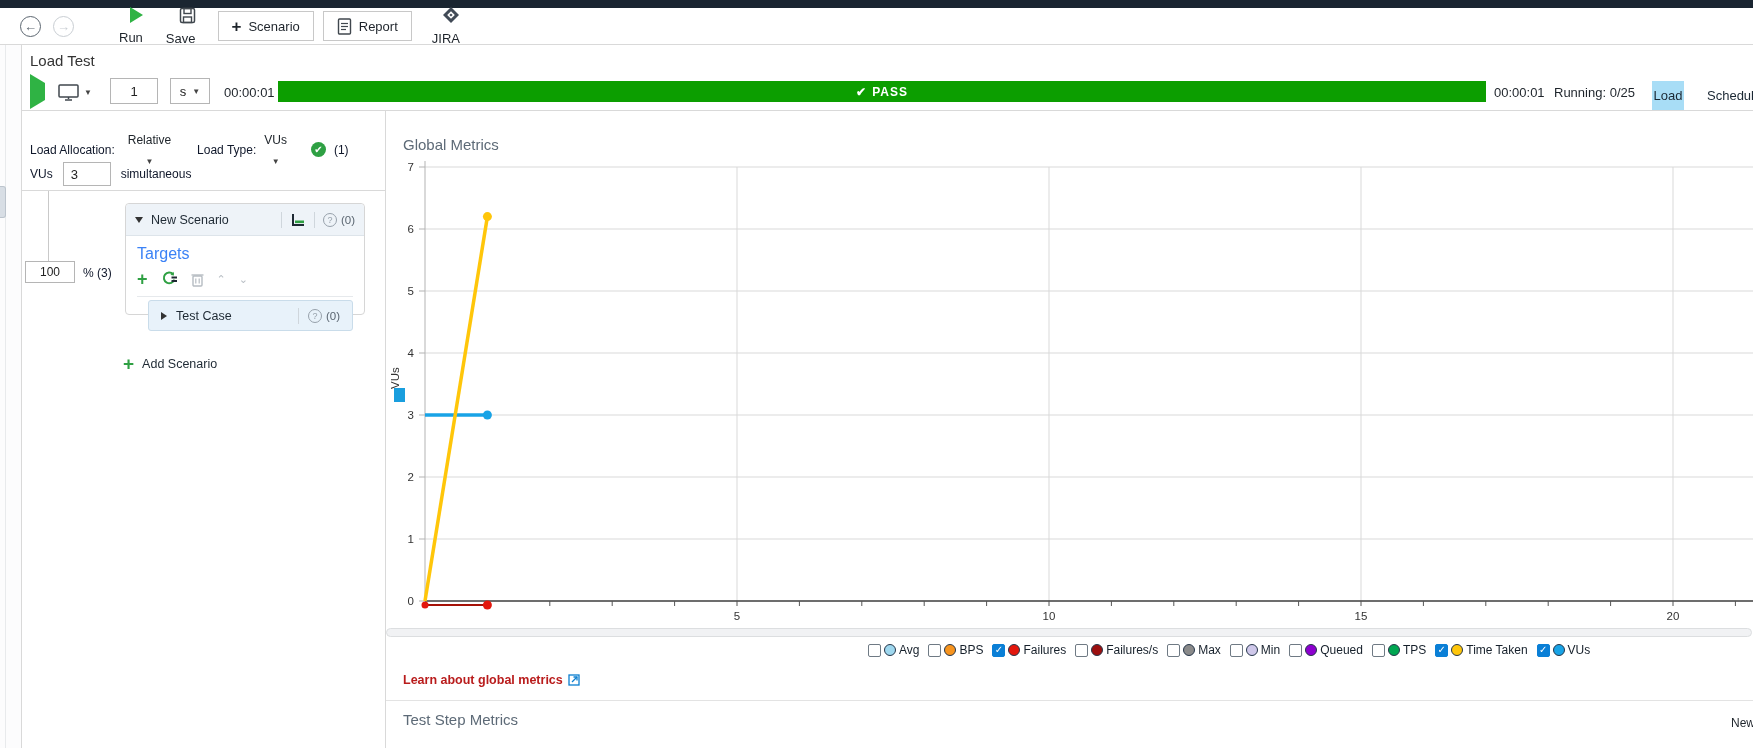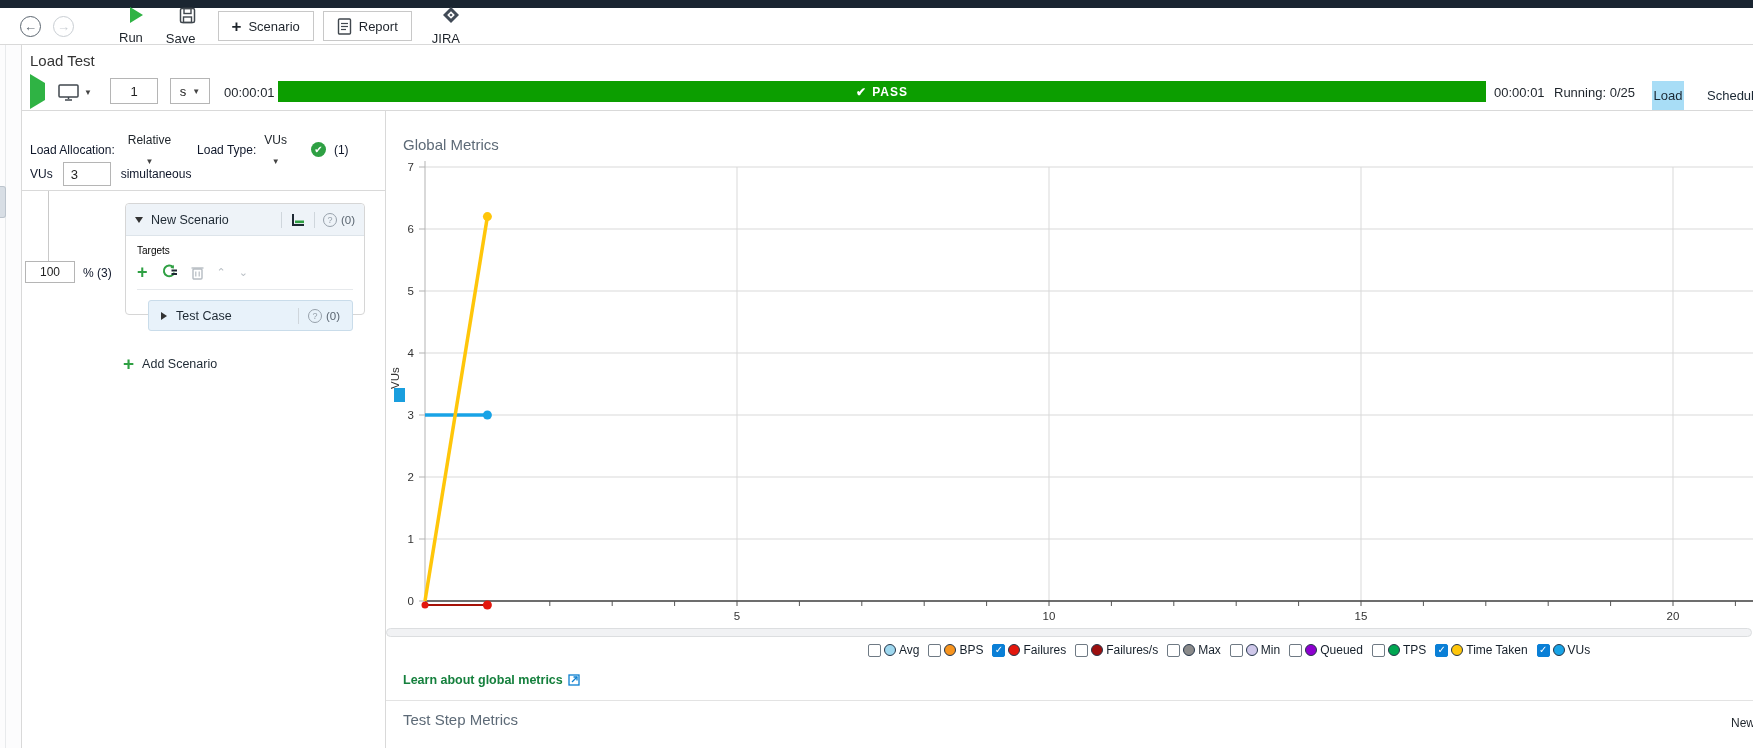--- a/index.html
+++ b/index.html
@@ -64,21 +64,21 @@
   #scenario-header { height:32px; background:#eef3f8; border-bottom:1px solid #dde4ea;
     border-radius:4px 4px 0 0; display:flex; align-items:center; padding:0 9px; gap:8px; }
   .tri-down { width:0; height:0; border-top:6px solid #333; border-left:4px solid transparent; border-right:4px solid transparent; }
   .tri-right { width:0; height:0; border-left:6px solid #333; border-top:4px solid transparent; border-bottom:4px solid transparent; }
   .card-title { font-size:12.5px; color:#1e2933; }
   .vsep { width:1px; height:16px; background:#cfd6dc; }
   .help-wrap { display:flex; align-items:center; gap:4px; }
   .help-circle { width:14px; height:14px; border-radius:50%; border:1px solid #97a1ab; color:#97a1ab;
     font-size:9px; display:flex; align-items:center; justify-content:center; }
   .help-count { font-size:11.5px; color:#5a6570; }
-  #targets-label { font-size:10px; color:#000000; }
+  #targets-label { font-size:16px; color:#3b82f6; }
   .icon-row { display:flex; align-items:center; gap:13px; }
   .gray-chev { color:#b8bec4; font-size:11px; }
   #testcase-chip { left:148px; top:300px; width:205px; height:31px; background:#e8f2fa;
     border:1px solid #c9dcea; border-radius:3px; display:flex; align-items:center; padding:0 12px; gap:9px; }
 
   #add-scenario { left:123px; top:354px; display:flex; align-items:center; gap:8px; font-size:12.5px; color:#1e2933; }
 
   
   #gm-title { left:403px; top:136px; font-size:15px; color:#5d6a77; }
   #chart-svg { left:385px; top:150px; }
@@ -89,21 +89,21 @@
   
   #legend { left:868px; top:640px; display:flex; align-items:center; gap:9px; height:20px; }
   .lg-item { display:flex; align-items:center; gap:3px; }
   .cb { width:13px; height:13px; border:1px solid #6f7a84; border-radius:2px; background:#fff;
     display:flex; align-items:center; justify-content:center; font-size:10px; color:#fff; line-height:1; }
   .cb.on { background:#0a7fd6; border-color:#0a7fd6; }
   .dot { width:12px; height:12px; border-radius:50%; border:1.5px solid #26364a; }
   .lg-label { font-size:12px; color:#16202b; }
 
   #learn-link { left:403px; top:673px; display:flex; align-items:center; gap:5px;
-    font-size:12.5px; font-weight:600; color:#15803d; }
+    font-size:12.5px; font-weight:600; color:#b91c1c; }
   #tsm-title { left:403px; top:711px; font-size:15px; color:#5d6a77; }
   #tsm-new { left:1731px; top:716px; font-size:12px; color:#1e242b; }
 
   svg { display:block; }
 </style>
 </head>
 <body>
 
 <div id="app">
 

